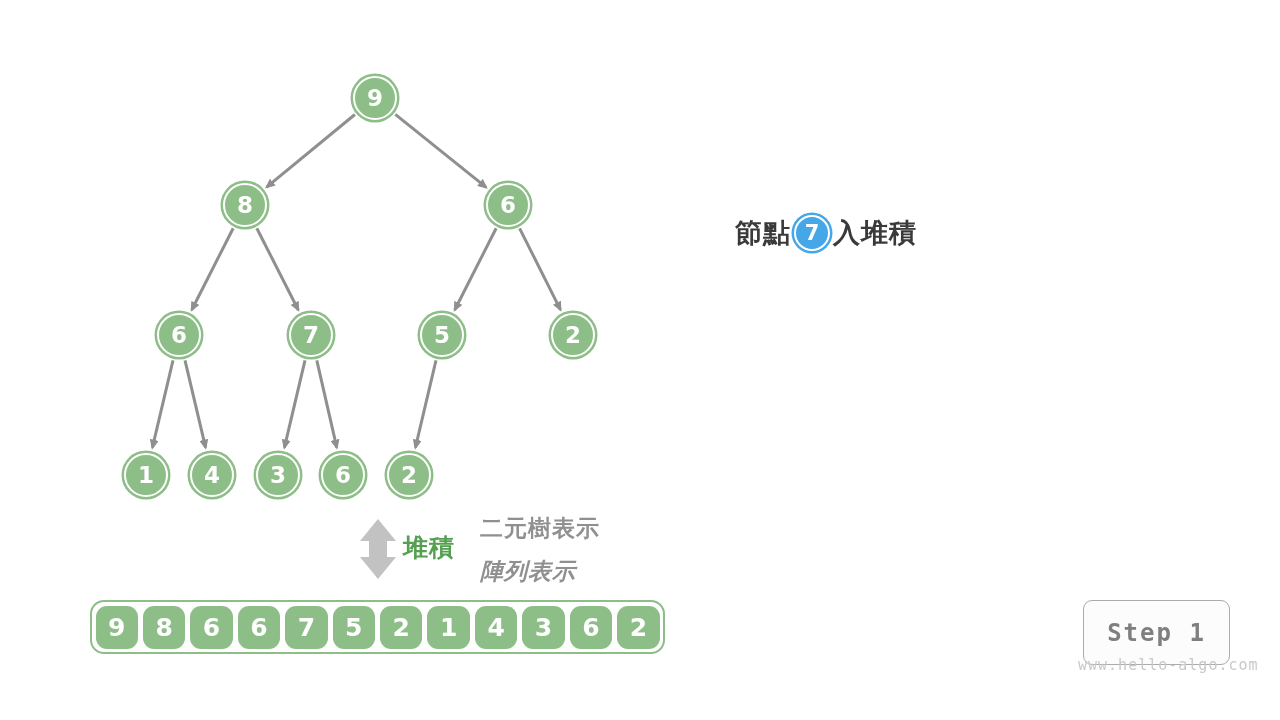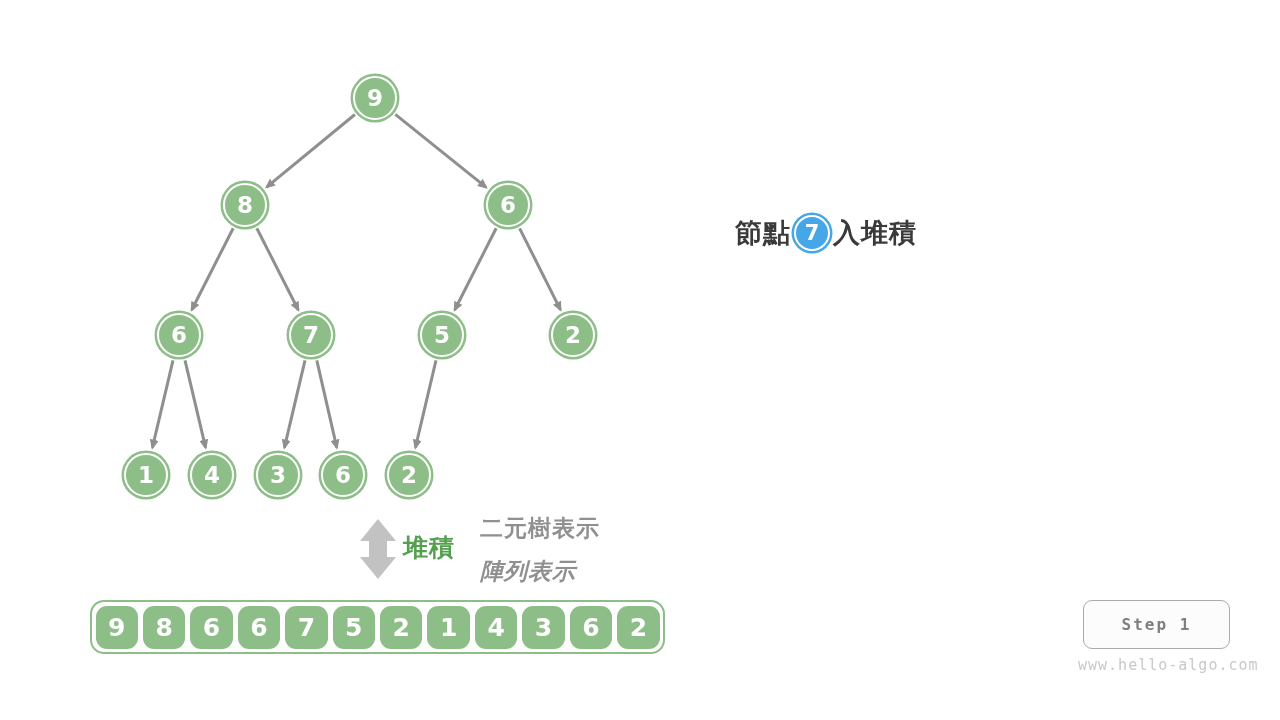--- a/index.html
+++ b/index.html
@@ -61,25 +61,25 @@
     border:2.5px solid var(--node-green);border-radius:14px;background:#fff;
     padding:3.5px;display:flex;gap:5px;
   }
   .arr-cell{
     flex:1;background:var(--node-green);border-radius:11px;
     display:flex;align-items:center;justify-content:center;
     color:#fff;font-size:25px;font-weight:bold;
   }
 
   .step-badge{
-    position:absolute;left:1083px;top:600px;width:147px;height:49px;box-sizing:border-box;
+    position:absolute;left:1083px;top:600px;width:147px;height:65px;box-sizing:border-box;
     border:1.5px solid var(--step-border);border-radius:9px;background:#FCFCFC;
     display:flex;align-items:center;justify-content:center;
     color:var(--step-text);font-family:"DejaVu Sans Mono","Liberation Mono",monospace;
-    font-size:16px;font-weight:bold;letter-spacing:2px;
+    font-size:24px;font-weight:bold;letter-spacing:2px;
   }
   .watermark{
     position:absolute;left:1078px;top:656px;
     color:var(--watermark-gray);font-family:"DejaVu Sans Mono","Liberation Mono",monospace;
     font-size:15px;letter-spacing:1px;
   }
 </style>
 </head>
 <body>
 

